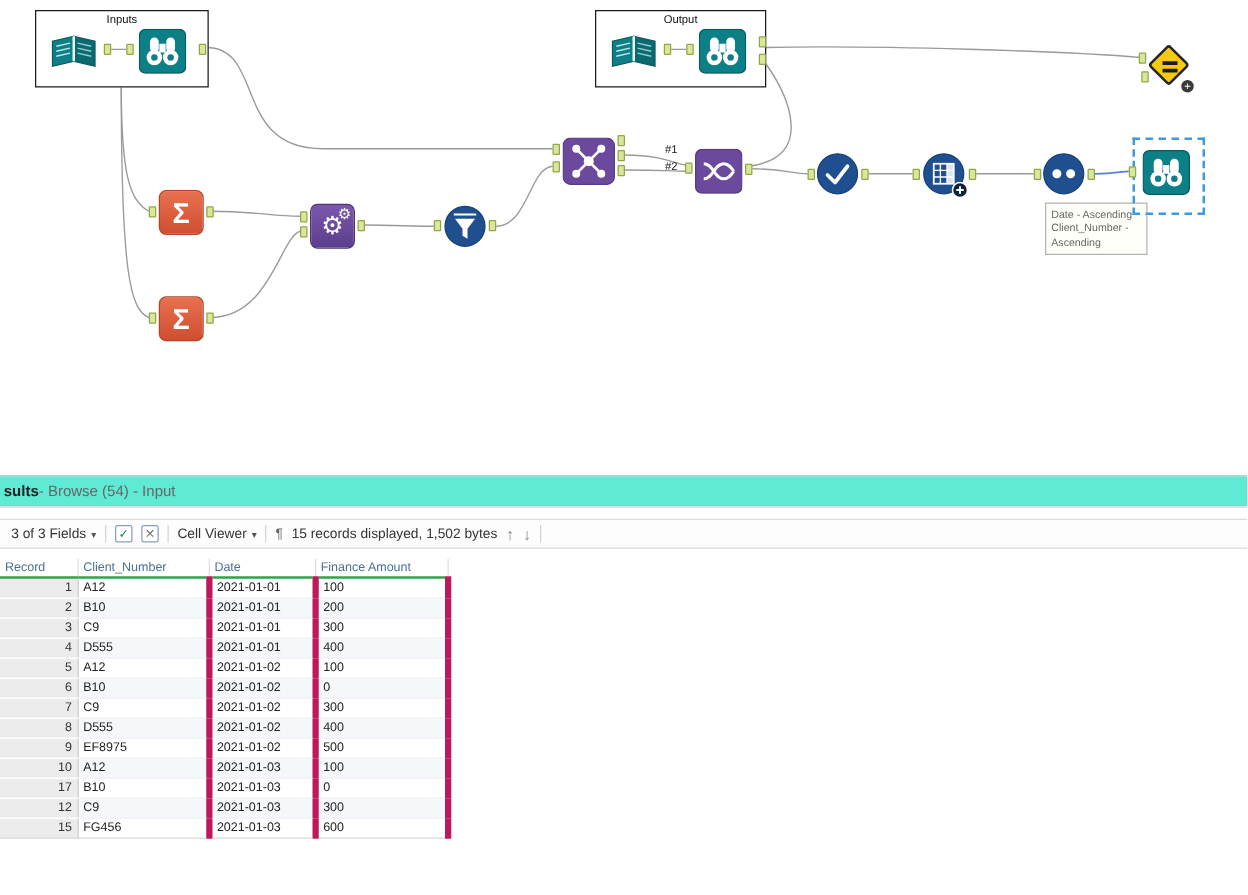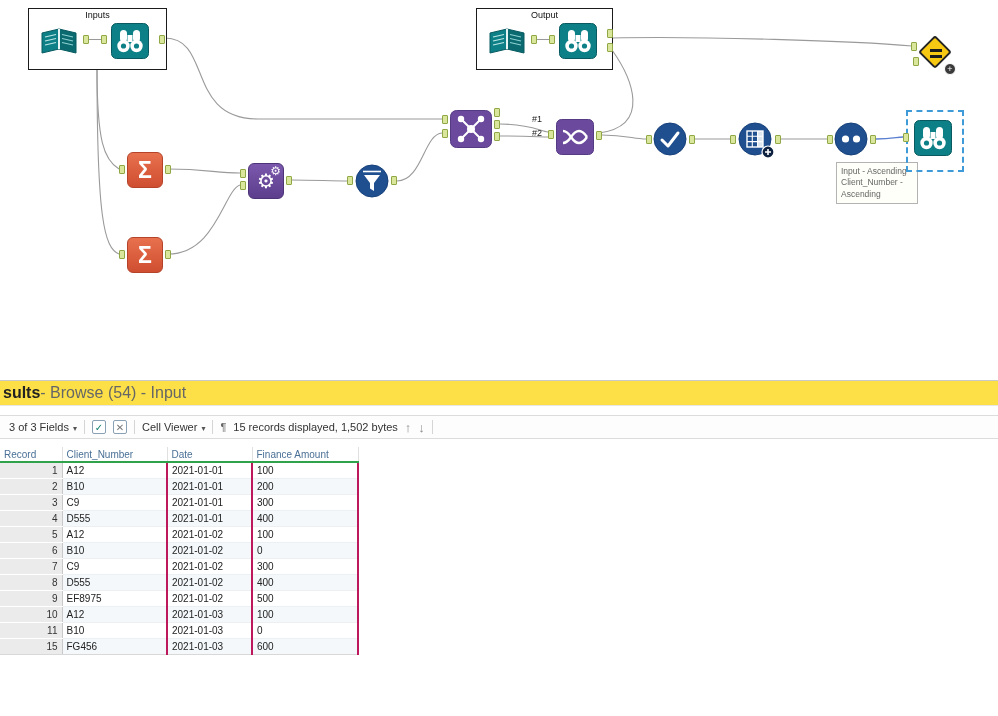--- a/index.html
+++ b/index.html
@@ -27,38 +27,38 @@
   .seltool{position:absolute;border:2px dashed #3f9bd8;background:transparent;}
 
   .testwrap{position:absolute;width:34px;height:34px;}
   .diamond{position:absolute;left:4px;top:4px;width:24px;height:24px;background:#f8c912;border:2px solid #242424;border-radius:3px;transform:rotate(45deg);box-sizing:border-box;}
   .equals{position:absolute;left:0;top:0;width:34px;height:34px;display:flex;flex-direction:column;align-items:center;justify-content:center;gap:3px;}
   .equals .bar{width:12px;height:3px;background:#1c1c1c;}
   .plusbadge{position:absolute;right:-3px;bottom:-5px;width:10px;height:10px;border-radius:50%;background:#3a3a3a;color:#fff;font-size:9px;line-height:10px;text-align:center;border:1px solid #fff;}
 
   
   #results{position:absolute;left:0;top:380px;width:998px;height:336px;background:#fff;border-top:1px solid #c9c9c9;}
-  #results-header{position:absolute;top:0;left:0;right:0;height:25px;background:#fde047;border-bottom:1px solid #e6e6e6;display:flex;align-items:center;padding:0 3px;font-size:16px;color:#666;box-sizing:border-box;}
+  #results-header{position:absolute;top:0;left:0;right:0;height:25px;background:#5eead4;border-bottom:1px solid #e6e6e6;display:flex;align-items:center;padding:0 3px;font-size:12px;color:#666;box-sizing:border-box;}
   #results-header .tbold{font-weight:bold;color:#222;}
   #results-toolbar{position:absolute;top:34px;left:0;right:0;height:24px;border-top:1px solid #dcdcdc;border-bottom:1px solid #dcdcdc;background:#fdfdfd;display:flex;align-items:center;gap:7px;padding:0 9px;font-size:11px;color:#333;box-sizing:border-box;}
   .sep{width:1px;height:14px;background:#d5d5d5;}
   .caret{font-size:8px;color:#555;margin-left:4px;}
   .mini{width:14px;height:14px;border:1px solid #8aa0b5;border-radius:2px;display:inline-flex;align-items:center;justify-content:center;font-size:10px;color:#0c7d6c;background:#fff;box-sizing:border-box;}
   .mini.x{color:#777;}
   .arrow{color:#8a8a8a;font-size:13px;}
   .pilc{color:#666;font-size:11px;}
 
   #grid{position:absolute;top:66px;left:0;}
   #grid table{border-collapse:collapse;table-layout:fixed;width:358px;font-size:10px;}
   #grid th{height:15px;font-weight:normal;color:#4a7096;text-align:left;padding:0 4px;border-bottom:2px solid #31a24c;border-right:1px solid #e0e0e0;background:#fff;box-sizing:border-box;white-space:nowrap;overflow:hidden;}
   #grid th:nth-child(1){width:62px;}
   #grid th:nth-child(2){width:105px;}
   #grid th:nth-child(3){width:85px;margin-left:20px;}
   #grid th:nth-child(4){width:106px;}
-  #grid td{height:15px;padding:0 4px;border-right:2px solid #be185d;border-bottom:1px solid #edf0f3;color:#222;white-space:nowrap;overflow:hidden;background:#fff;}
+  #grid td{height:15px;padding:0 4px;border-right:5px solid #be185d;border-bottom:1px solid #edf0f3;color:#222;white-space:nowrap;overflow:hidden;background:#fff;}
   #grid td.rec{background:#ebebeb;text-align:right;border-bottom:1px solid #fff;border-right:1px solid #c9c9c9;color:#333;}
   #grid tbody tr:nth-child(even) td:not(.rec){background:#f4f8fb;}
   #grid tbody tr:last-child td{border-bottom:1px solid #d8d8d8;}
 </style>
 </head>
 <body>
 
 <div id="page">
 
   <div id="canvas">
@@ -225,21 +225,21 @@
       <svg width="34" height="34" viewBox="0 0 34 34">
         <circle cx="17" cy="17" r="16" fill="#1f4f8f" stroke="#16407a"></circle>
         <circle cx="11.5" cy="17" r="3.6" fill="#fff"></circle>
         <circle cx="22.5" cy="17" r="3.6" fill="#fff"></circle>
       </svg>
     </div>
     <div class="anchor" style="left:827px;top:135px"></div>
     <div class="anchor" style="left:870px;top:135px"></div>
 
     <div class="note" style="left:836px;top:162px">
-      <div>Input - Ascending</div>
+      <div>Date - Ascending</div>
       <div>Client_Number -</div>
       <div>Ascending</div>
     </div>
 
     <div class="seltool" style="left:906px;top:110px;width:54px;height:58px"></div>
     <div class="tool" style="left:914px;top:120px">
       <svg width="38" height="36" viewBox="0 0 38 36">
         <rect x="0.5" y="0.5" width="37" height="35" rx="5" fill="#0d8087" stroke="#085a60"></rect>
         <circle cx="12.5" cy="23" r="6.2" fill="#fff"></circle>
           <circle cx="25.5" cy="23" r="6.2" fill="#fff"></circle>
@@ -352,24 +352,30 @@
               <td>2021-01-02</td>
               <td>500</td>
             </tr>
             <tr>
               <td class="rec">10</td>
               <td>A12</td>
               <td>2021-01-03</td>
               <td>100</td>
             </tr>
             <tr>
-              <td class="rec">11</td>
+              <td class="rec">17</td>
               <td>B10</td>
               <td>2021-01-03</td>
               <td>0</td>
+            </tr>
+            <tr>
+              <td class="rec">12</td>
+              <td>C9</td>
+              <td>2021-01-03</td>
+              <td>300</td>
             </tr>
             <tr>
               <td class="rec">15</td>
               <td>FG456</td>
               <td>2021-01-03</td>
               <td>600</td>
             </tr>
           </tbody>
         </table>
     </div>

